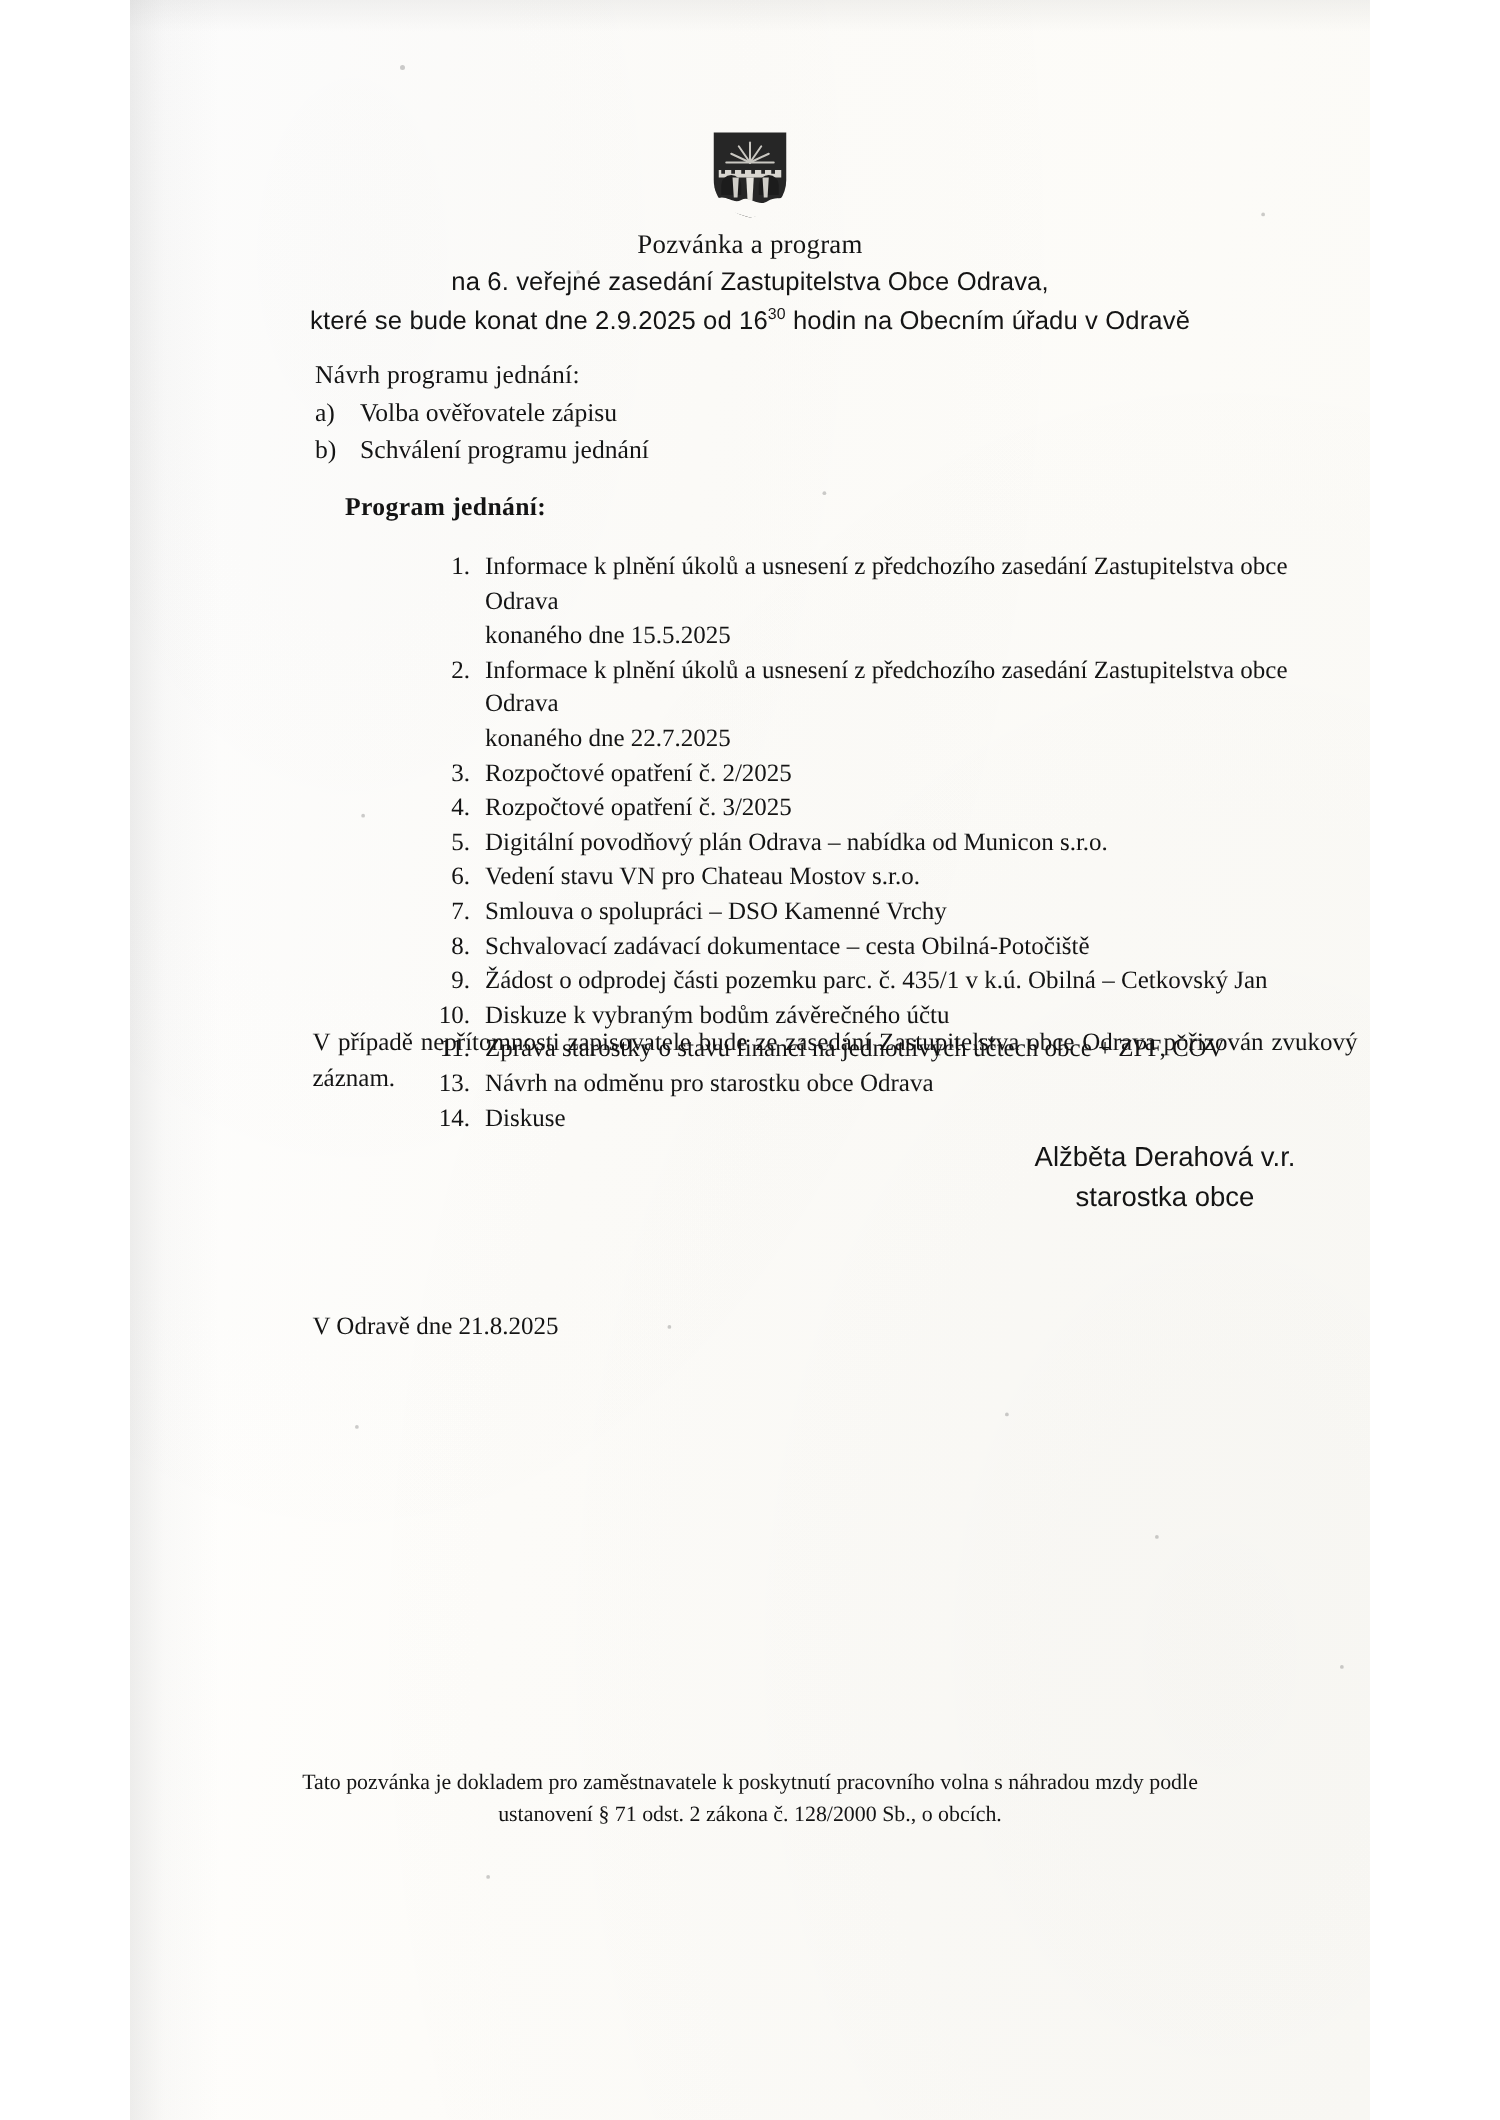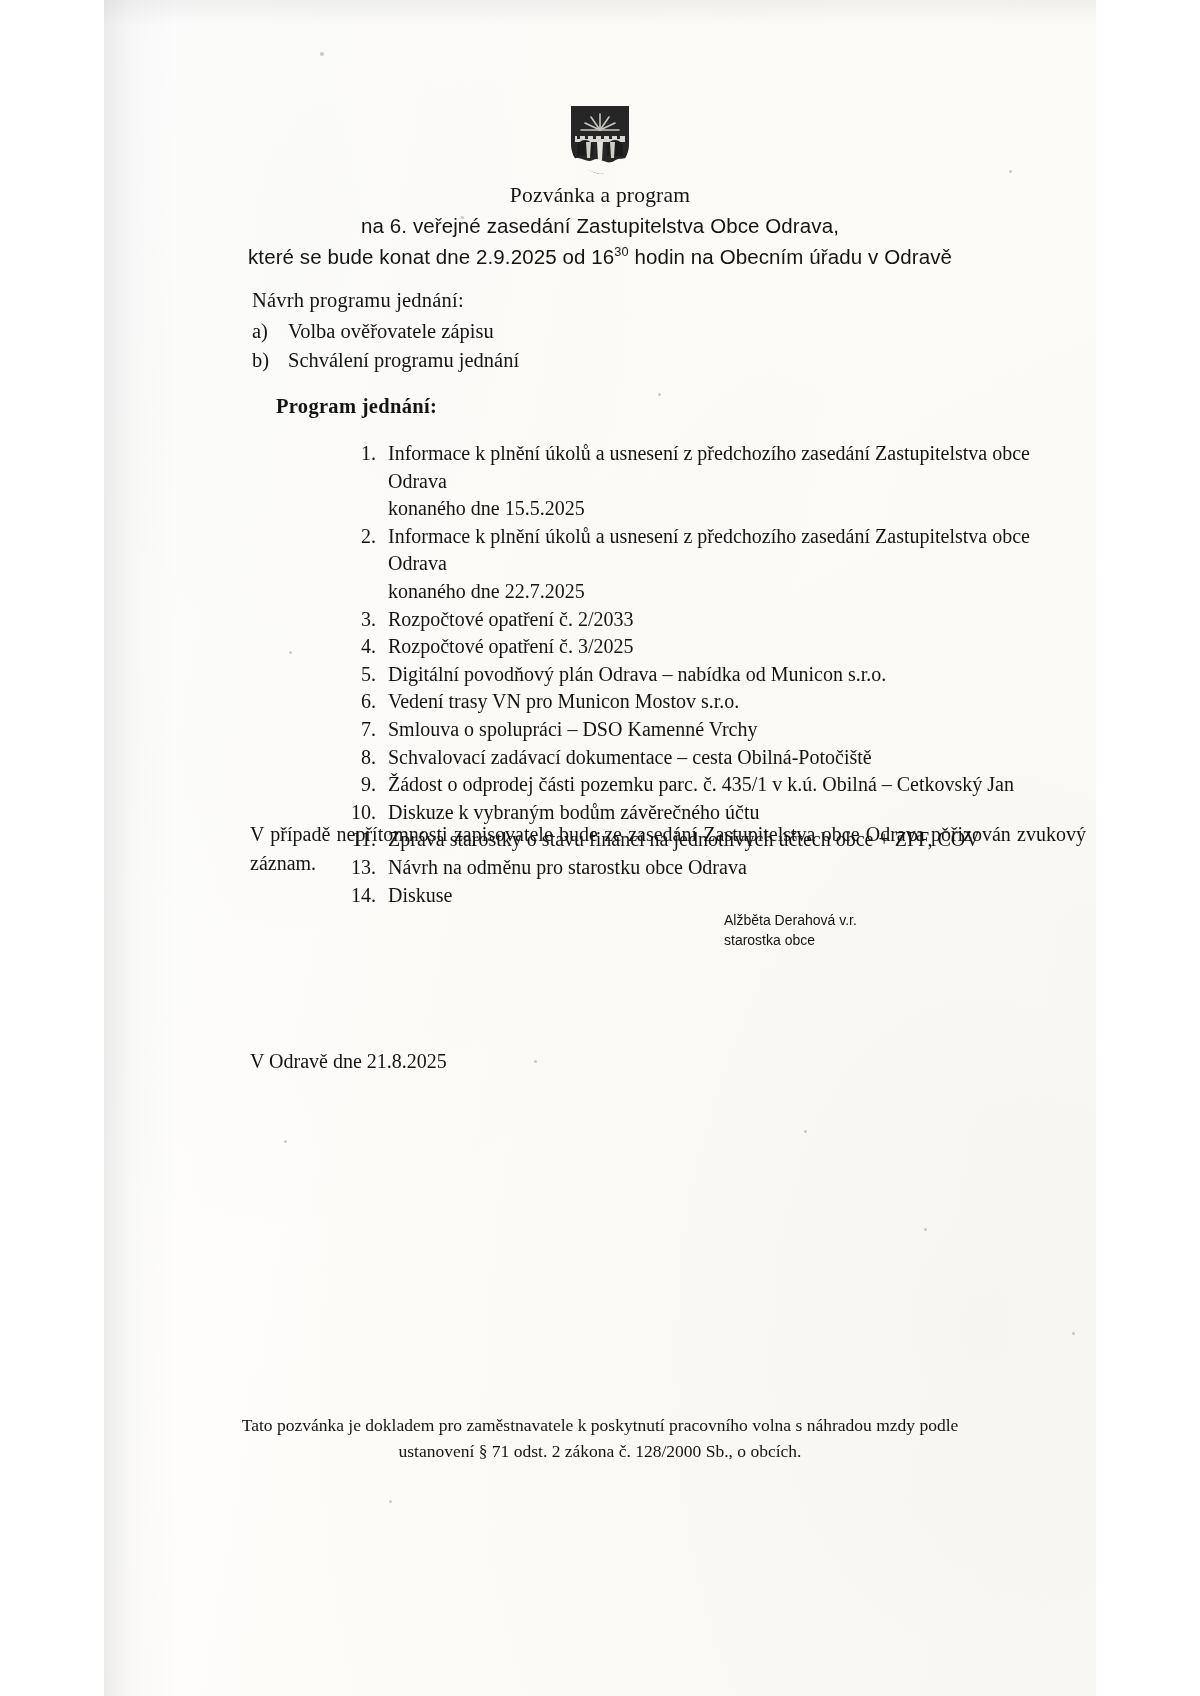--- a/index.html
+++ b/index.html
@@ -174,25 +174,26 @@
     top: 820px;
     width: 836px;
     font-size: 20px;
     line-height: 1.45;
     text-align: justify;
   }
 
   
   .signature {
     position: absolute;
-    left: 620px;
+    left: 648px;
     top: 910px;
     width: 360px;
+    text-align: center;
     font-family: "Liberation Sans", "DejaVu Sans", sans-serif;
-    font-size: 14px;
+    font-size: 22px;
     line-height: 1.45;
   }
 
   
   .datestamp {
     position: absolute;
     left: 146px;
     top: 1050px;
     font-size: 20px;
   }
@@ -304,33 +305,33 @@
         </li>
         <li>
           <span class="num">2.</span>
           <span class="txt">
             <span>Informace k plnění úkolů a usnesení z předchozího zasedání Zastupitelstva obce Odrava</span>
             <span class="cont">konaného dne 22.7.2025</span>
           </span>
         </li>
         <li>
           <span class="num">3.</span>
-          <span class="txt">Rozpočtové opatření č. 2/2033</span>
+          <span class="txt">Rozpočtové opatření č. 2/2025</span>
         </li>
         <li>
           <span class="num">4.</span>
           <span class="txt">Rozpočtové opatření č. 3/2025</span>
         </li>
         <li>
           <span class="num">5.</span>
           <span class="txt">Digitální povodňový plán Odrava – nabídka od Municon s.r.o.</span>
         </li>
         <li>
           <span class="num">6.</span>
-          <span class="txt">Vedení trasy VN pro Municon Mostov s.r.o.</span>
+          <span class="txt">Vedení stavu VN pro Chateau Mostov s.r.o.</span>
         </li>
         <li>
           <span class="num">7.</span>
           <span class="txt">Smlouva o spolupráci – DSO Kamenné Vrchy</span>
         </li>
         <li>
           <span class="num">8.</span>
           <span class="txt">Schvalovací zadávací dokumentace – cesta Obilná-Potočiště</span>
         </li>
         <li>

